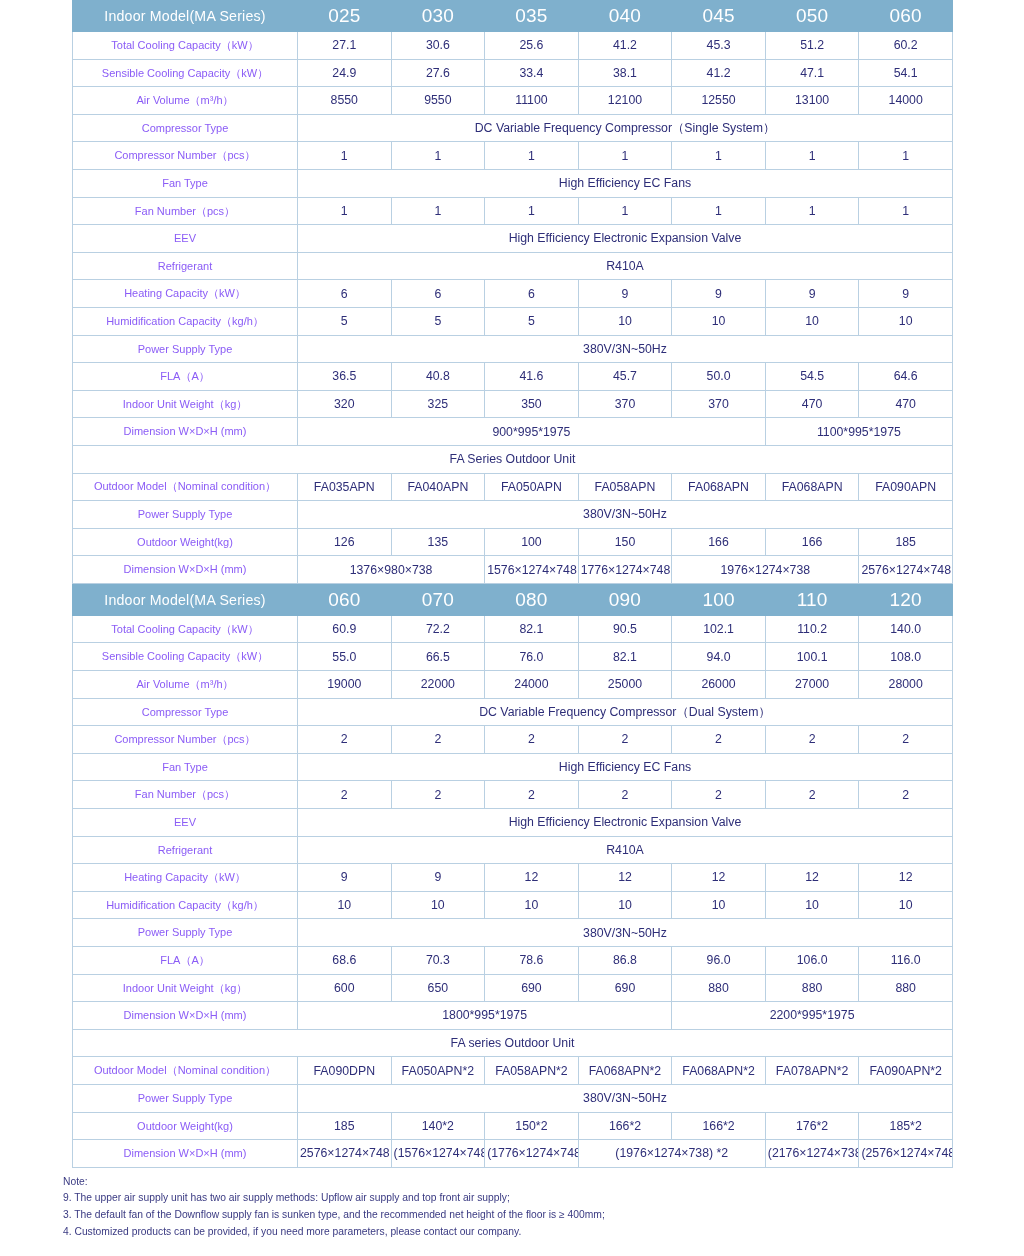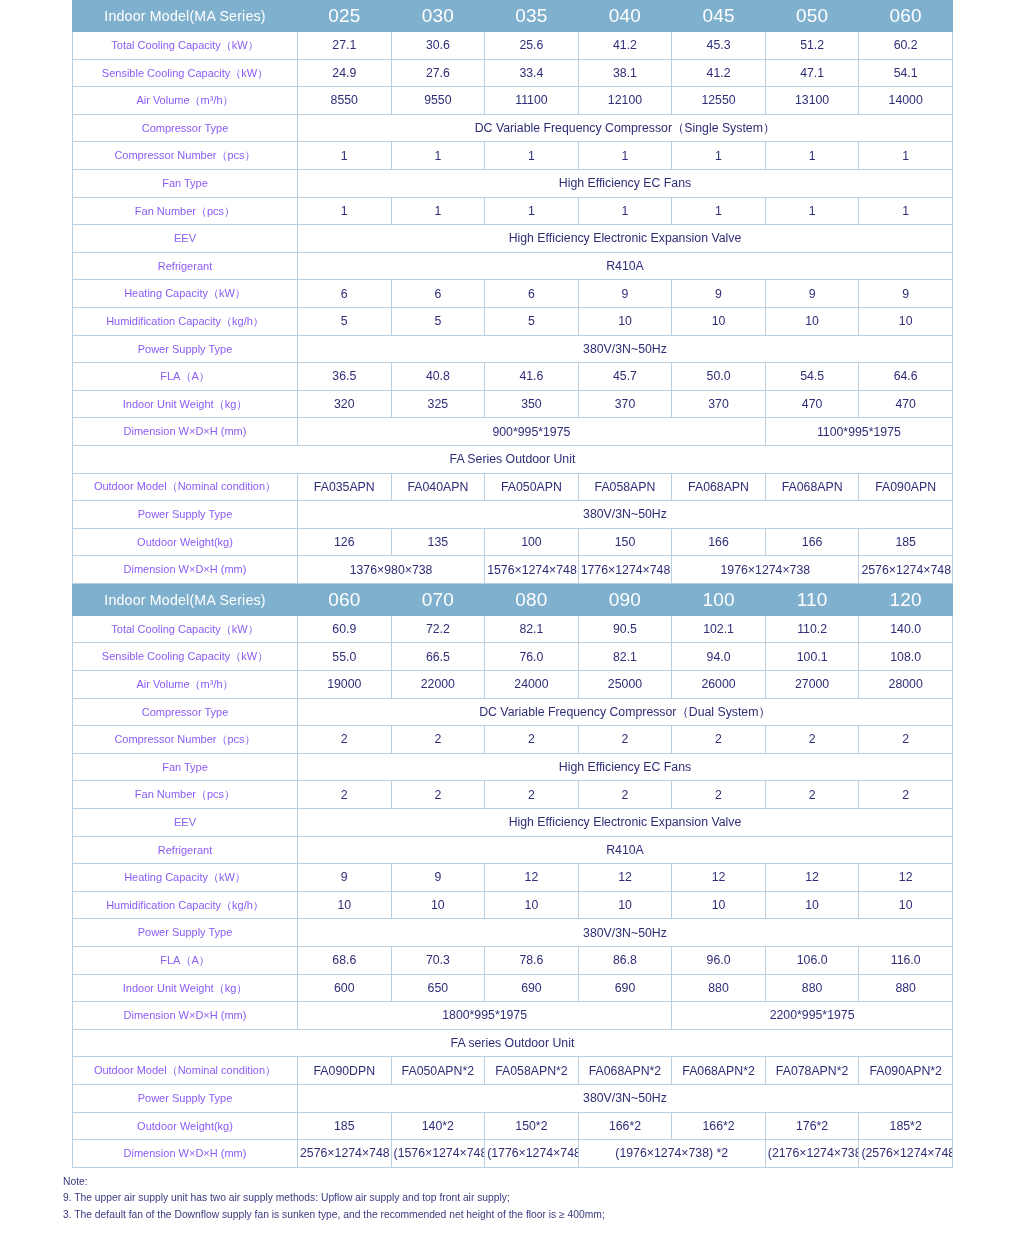--- a/index.html
+++ b/index.html
@@ -420,16 +420,17 @@
             <td class="tiny" colspan="1">(2576×1274×748)*2</td>
           </tr>
         </tbody>
     </table>
   </div>
 
   <div class="notes">
     <div class="nline">Note:</div>
     <div class="nline">9. The upper air supply unit has two air supply methods: Upflow air supply and top front air supply;</div>
     <div class="nline">3. The default fan of the Downflow supply fan is sunken type, and the recommended net height of the floor is ≥ 400mm;</div>
+    <div class="nline">4. Customized products can be provided, if you need more parameters, please contact our company.</div>
 
   </div>
 
 </div>
 
 </body></html>

